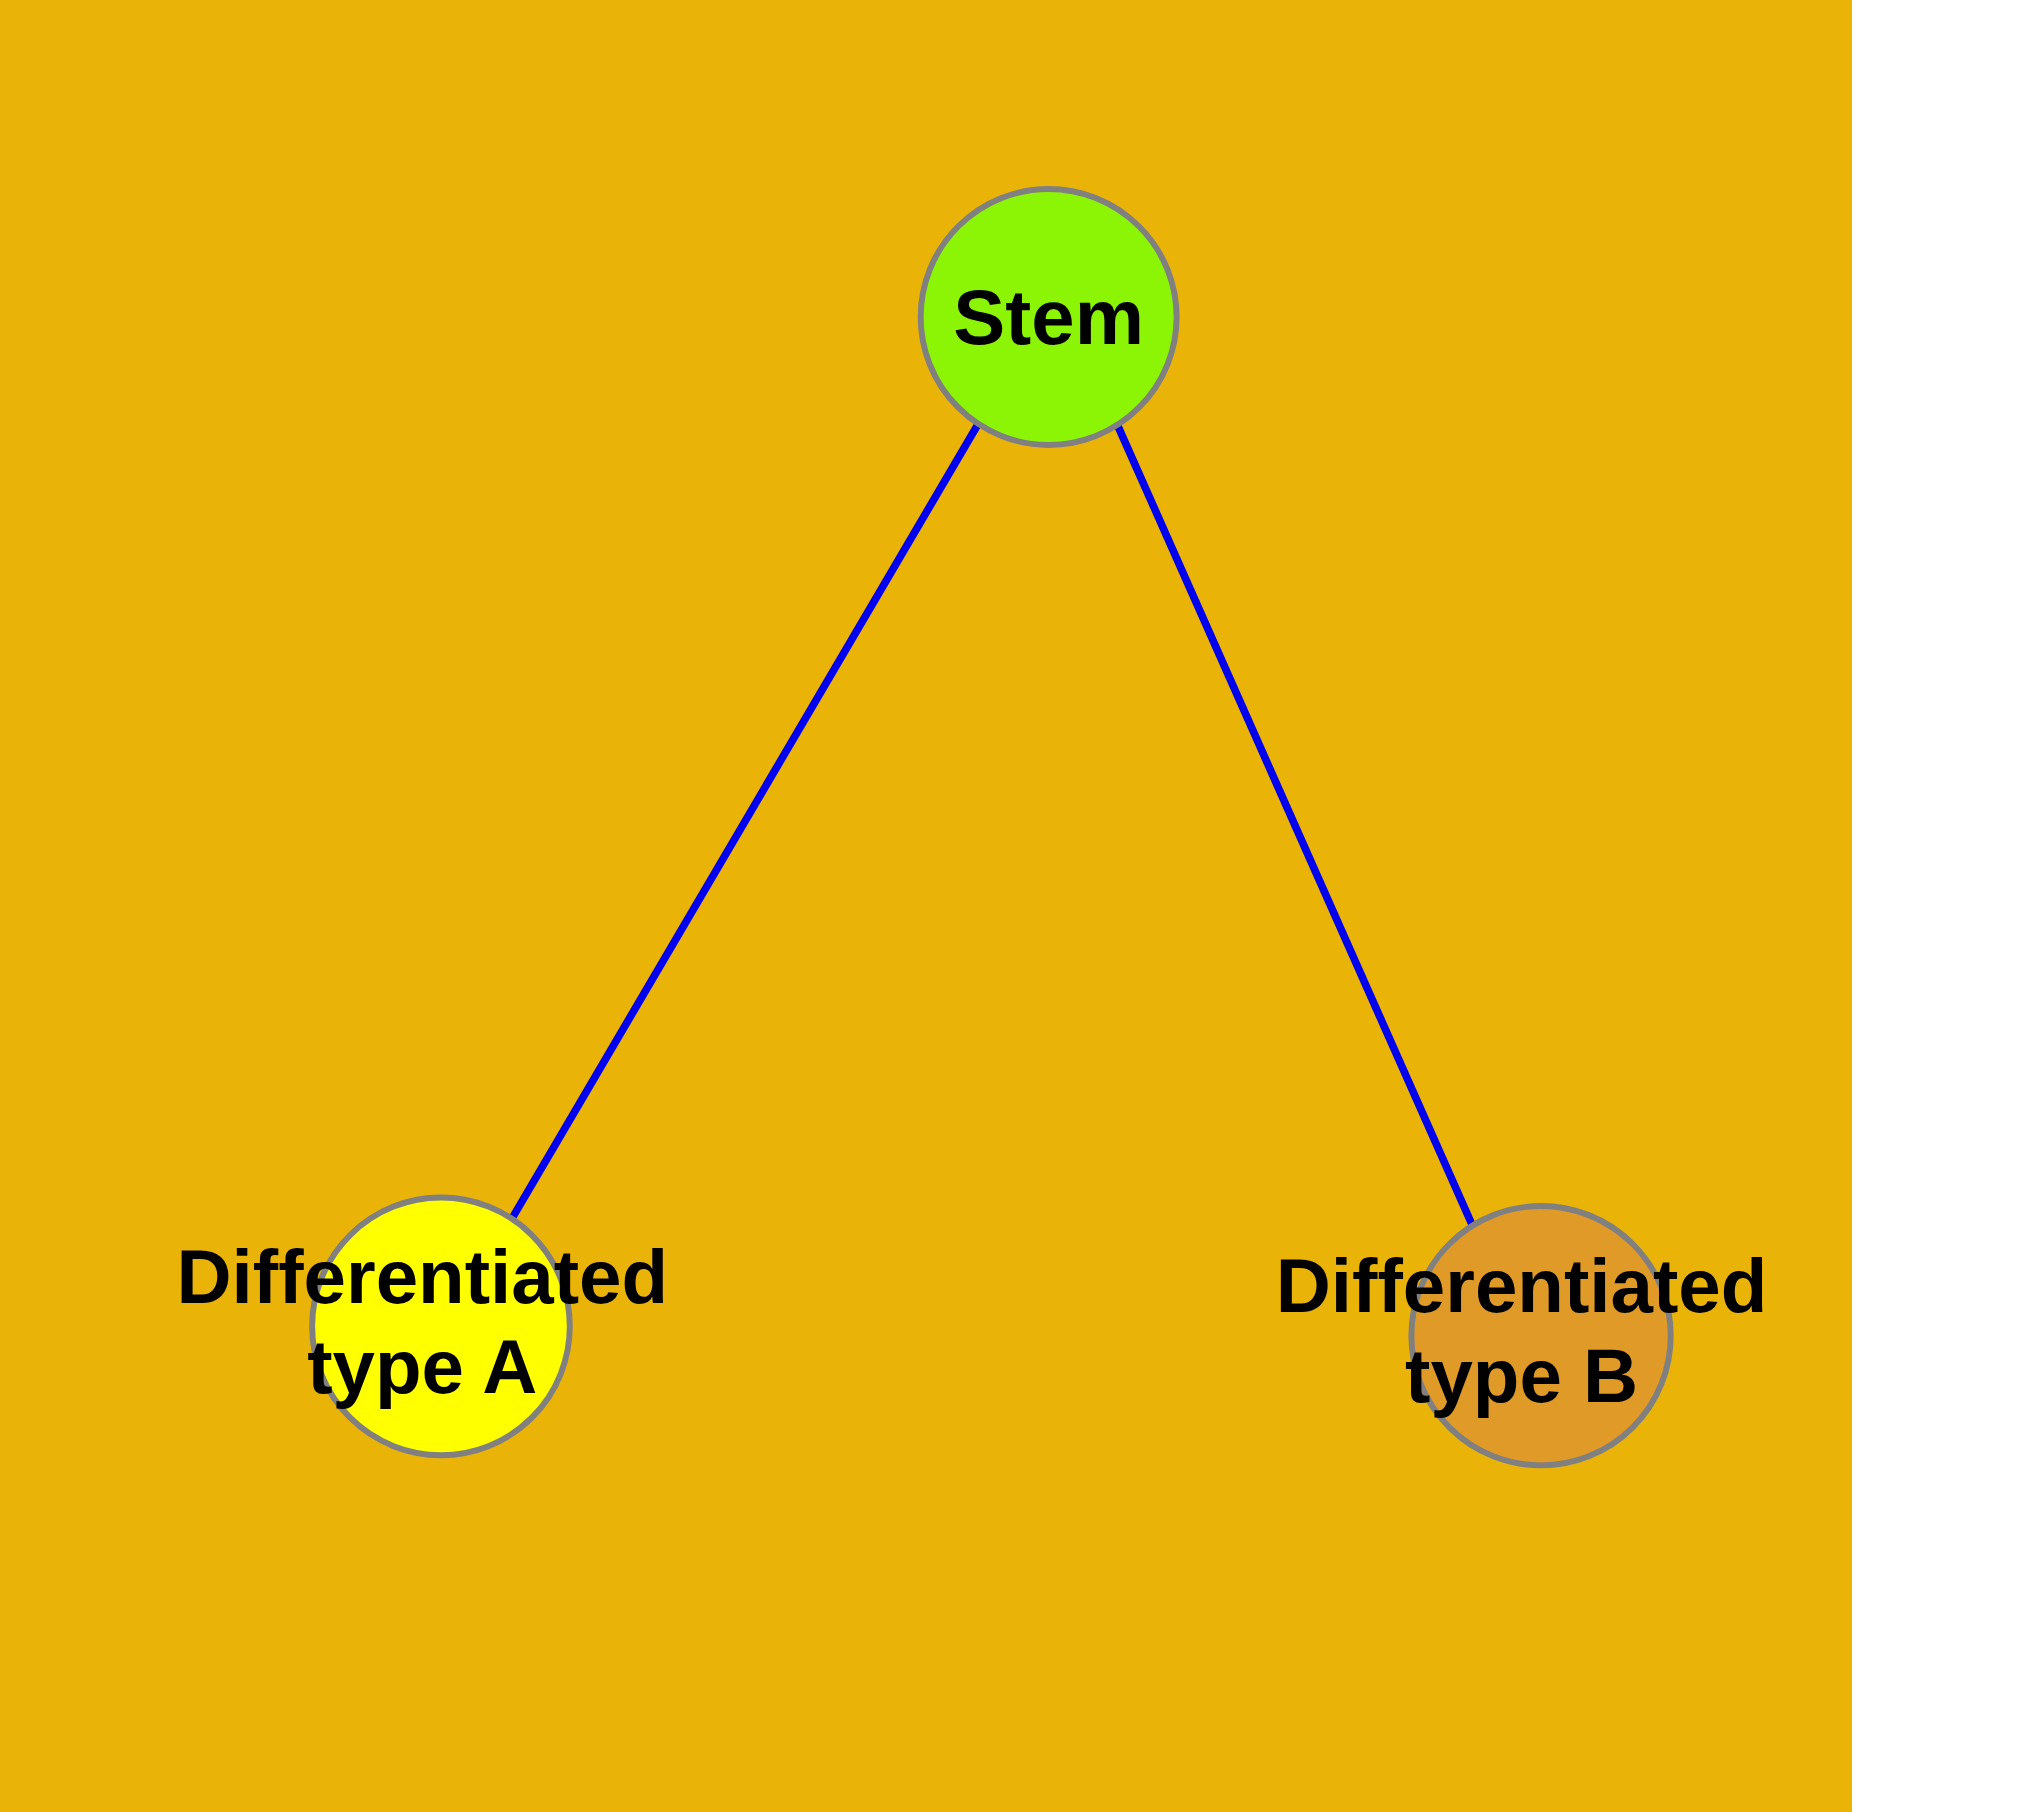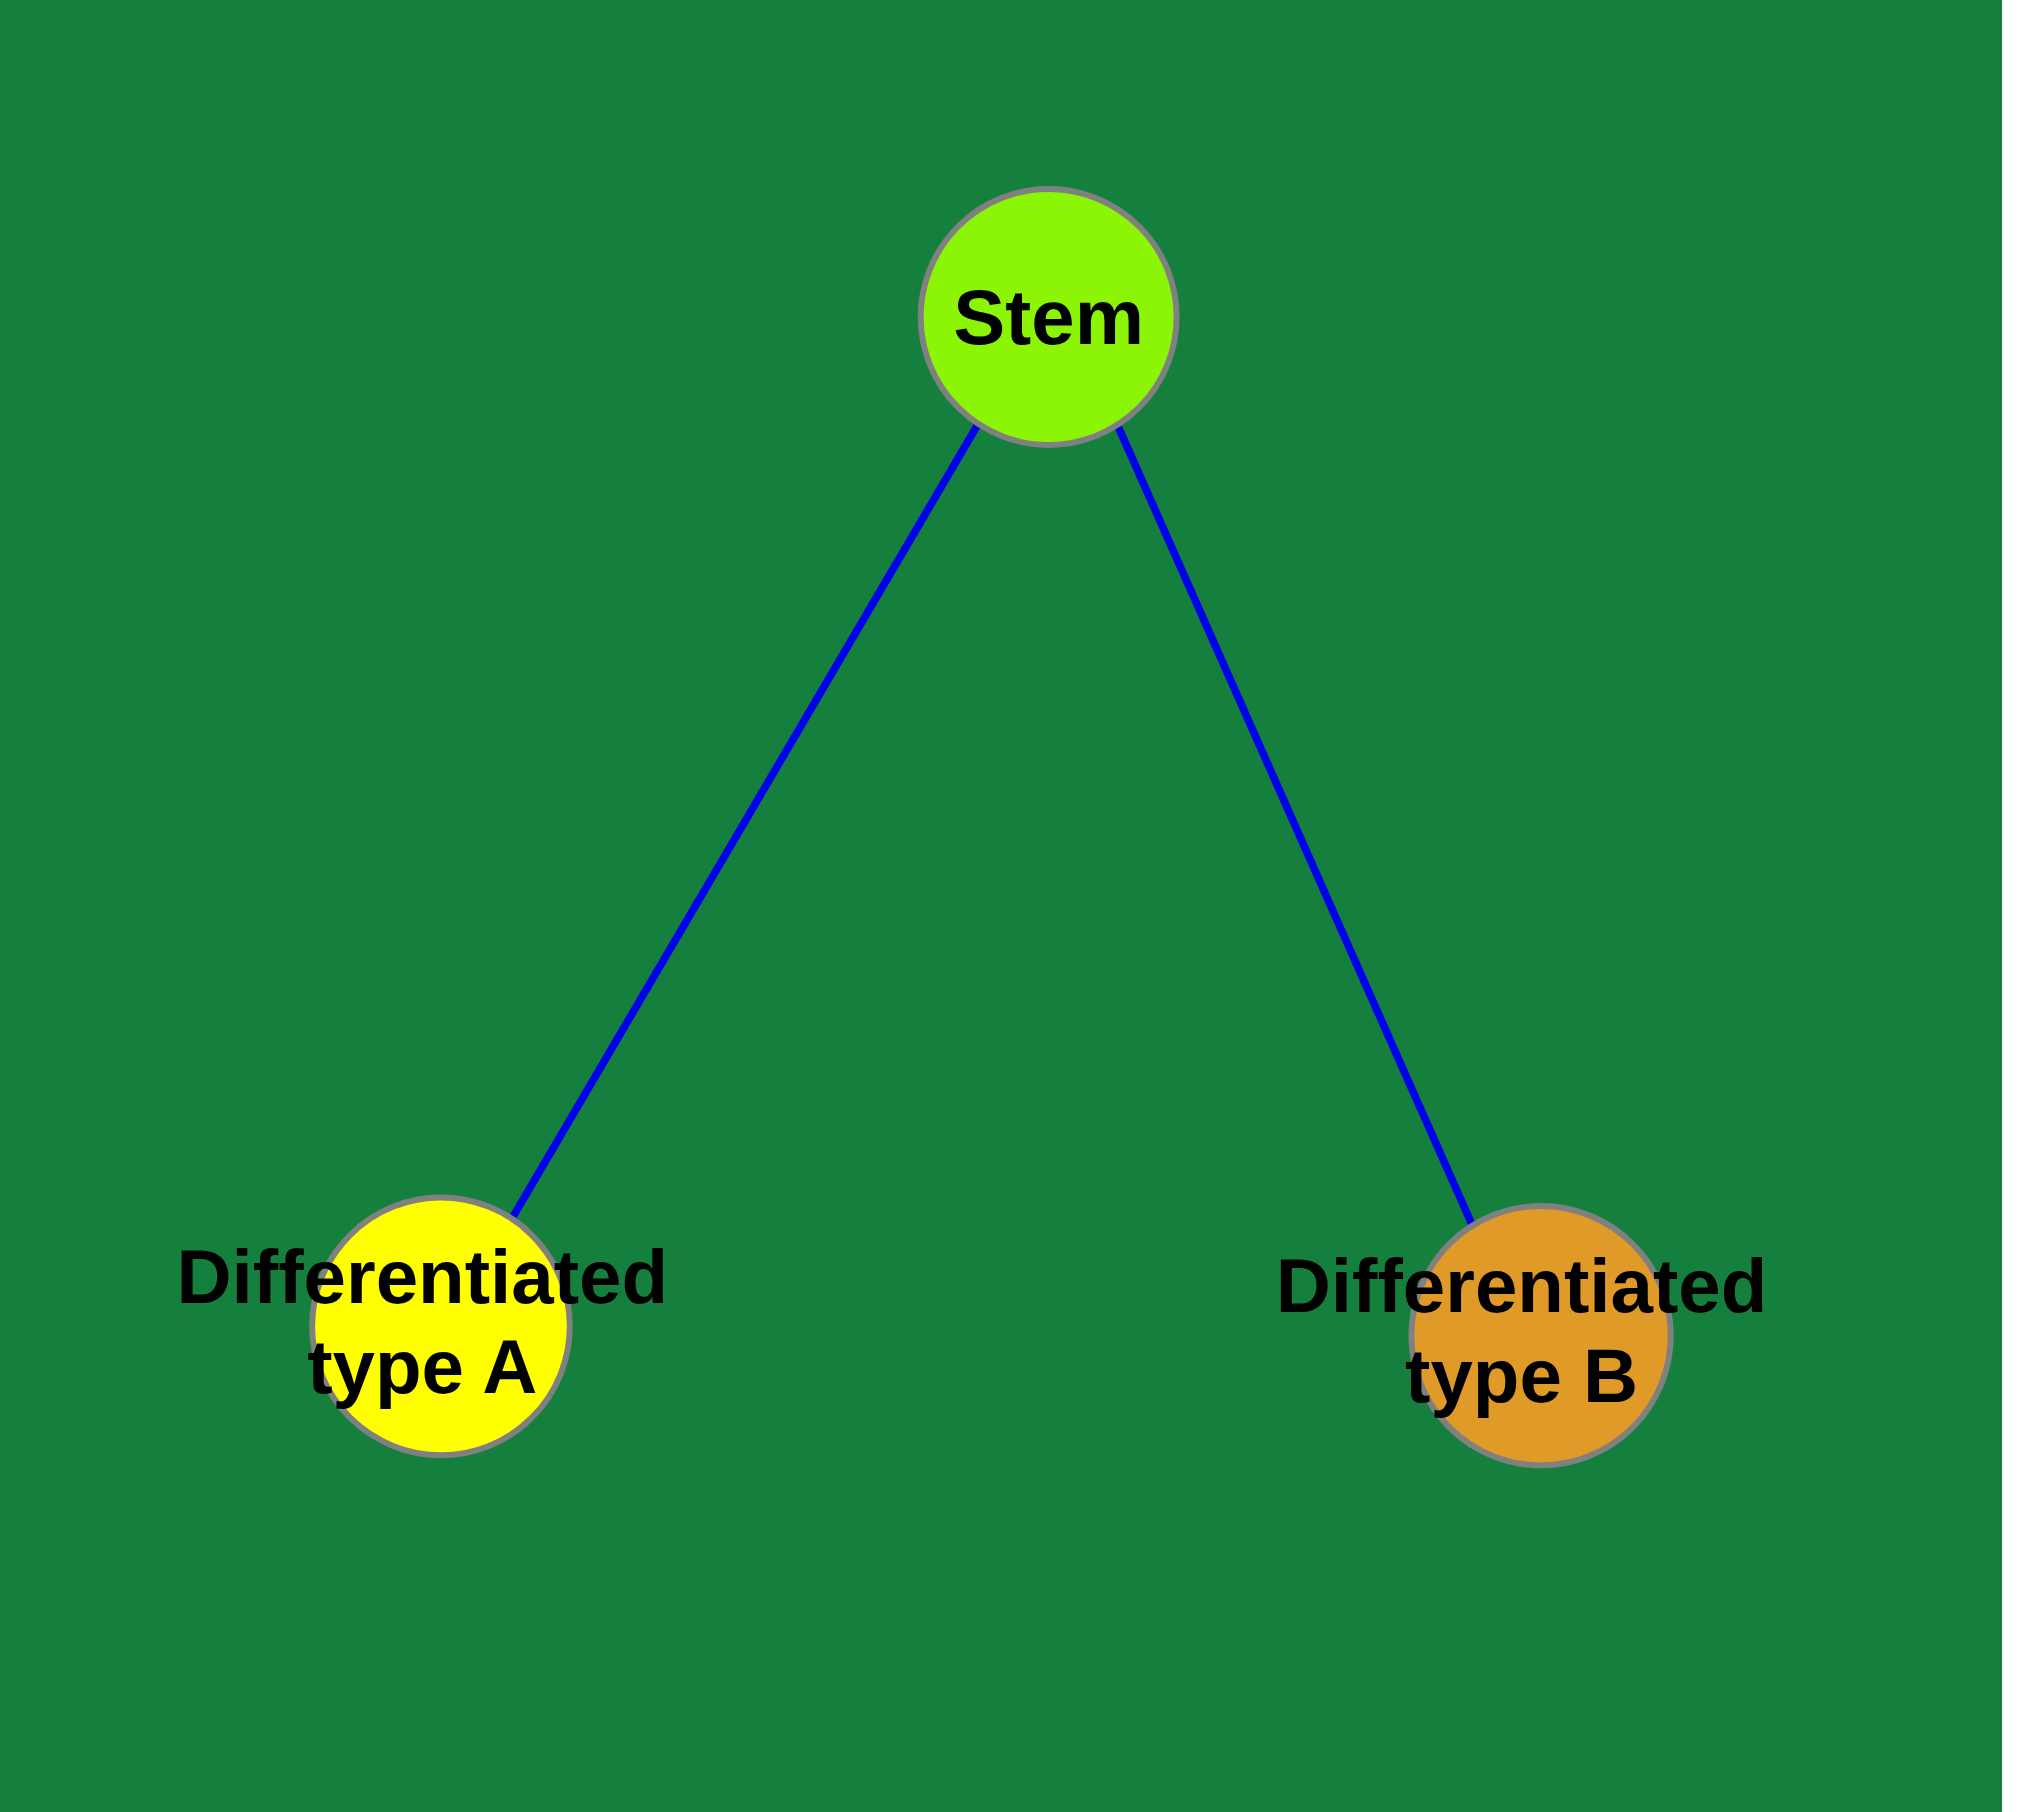--- a/index.html
+++ b/index.html
@@ -2,23 +2,23 @@
 <html style="font-size:13.6px"><head>
 <meta charset="utf-8">
 <style>
   html, body {
     margin: 0;
     padding: 0;
     background: #ffffff;
   }
   #canvas {
     position: relative;
-    width: 2002px;
+    width: 1852px;
     height: 1812px;
-    background: #15803d;
+    background: #eab308;
     overflow: hidden;
     font-family: "Liberation Sans", sans-serif;
   }
   #graph-svg {
     position: absolute;
     left: 0;
     top: 0;
     width: 2021px;
     height: 1812px;
     display: block;

